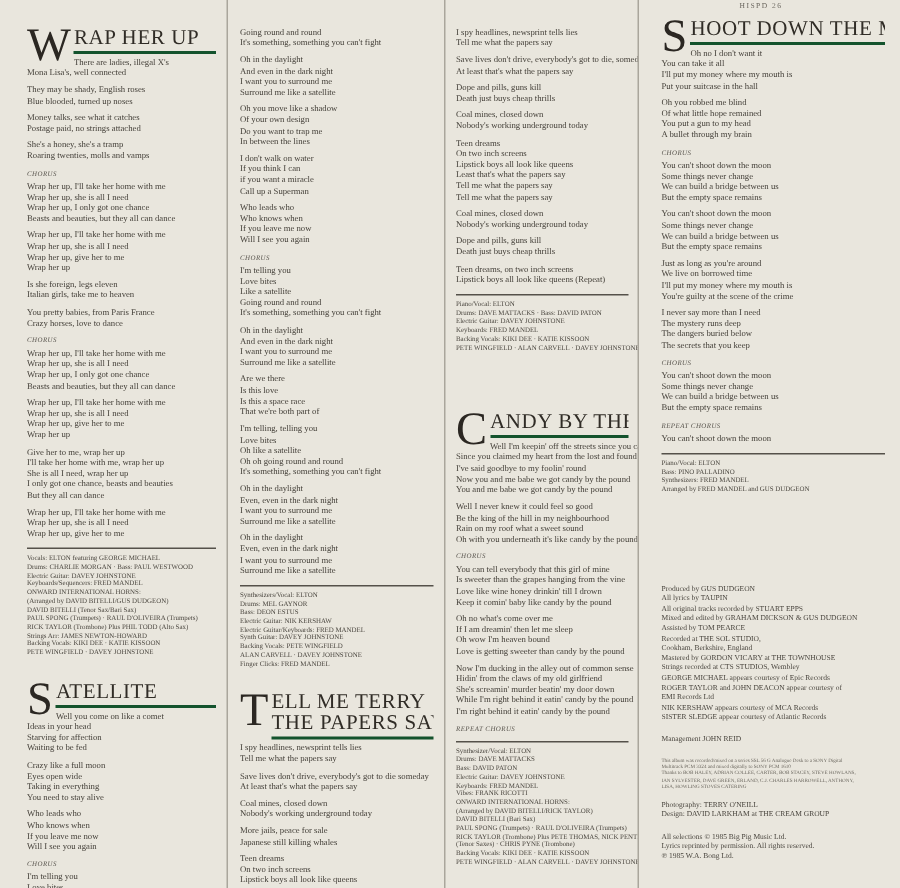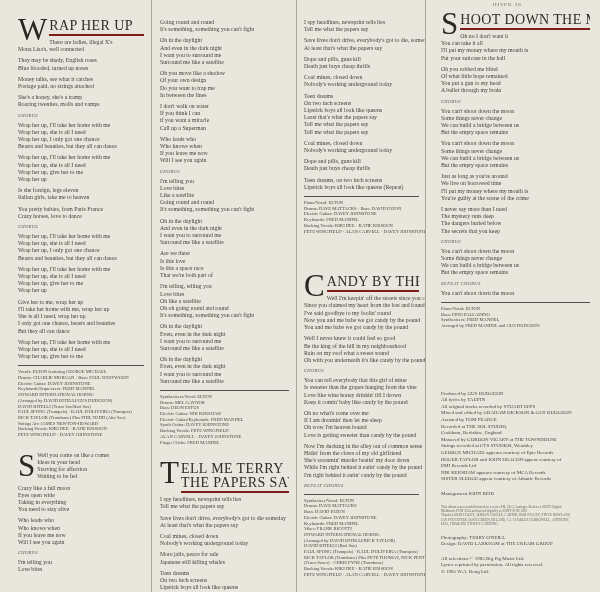--- a/index.html
+++ b/index.html
@@ -27,21 +27,21 @@
   .song-title{margin:14px 0 3px 0;color:#302c26;}
   .song-title.first{margin-top:0;}
   .dropcap{
     float:left;
     font-size:31px;line-height:24px;
     padding:2px 2px 0 0;
     color:#2b2722;
   }
   .title-main{
     overflow:hidden;
-    border-bottom:2px solid #7f1d1d;
+    border-bottom:2px solid #14532d;
     padding:3px 0 1px 0;
   }
   .title-line{
     font-size:14px;line-height:14px;
     letter-spacing:0.4px;white-space:nowrap;
   }
   .stanza{margin:0 0 4px 0;}
   .line{font-size:5.8px;line-height:7.2px;white-space:nowrap;}
   .chorus-label{
     font-size:4.6px;line-height:6px;font-style:italic;
@@ -140,20 +140,23 @@
         <div class="cline">(Arranged by DAVID BITELLI/GUS DUDGEON)</div>
         <div class="cline">DAVID BITELLI (Tenor Sax/Bari Sax)</div>
         <div class="cline">PAUL SPONG (Trumpets) · RAUL D'OLIVEIRA (Trumpets)</div>
         <div class="cline">RICK TAYLOR (Trombone) Plus PHIL TODD (Alto Sax)</div>
         <div class="cline">Strings Arr: JAMES NEWTON-HOWARD</div>
         <div class="cline">Backing Vocals: KIKI DEE · KATIE KISSOON</div>
         <div class="cline">PETE WINGFIELD · DAVEY JOHNSTONE</div>
       </div>
       <div class="song-title">
         <span class="dropcap">S</span>
+        <div class="title-main">
+          <div class="title-line">ATELLITE</div>
+        </div>
       </div>
       <div class="stanza">
         <div class="line">Well you come on like a comet</div>
         <div class="line">Ideas in your head</div>
         <div class="line">Starving for affection</div>
         <div class="line">Waiting to be fed</div>
       </div>
       <div class="stanza">
         <div class="line">Crazy like a full moon</div>
         <div class="line">Eyes open wide</div>

